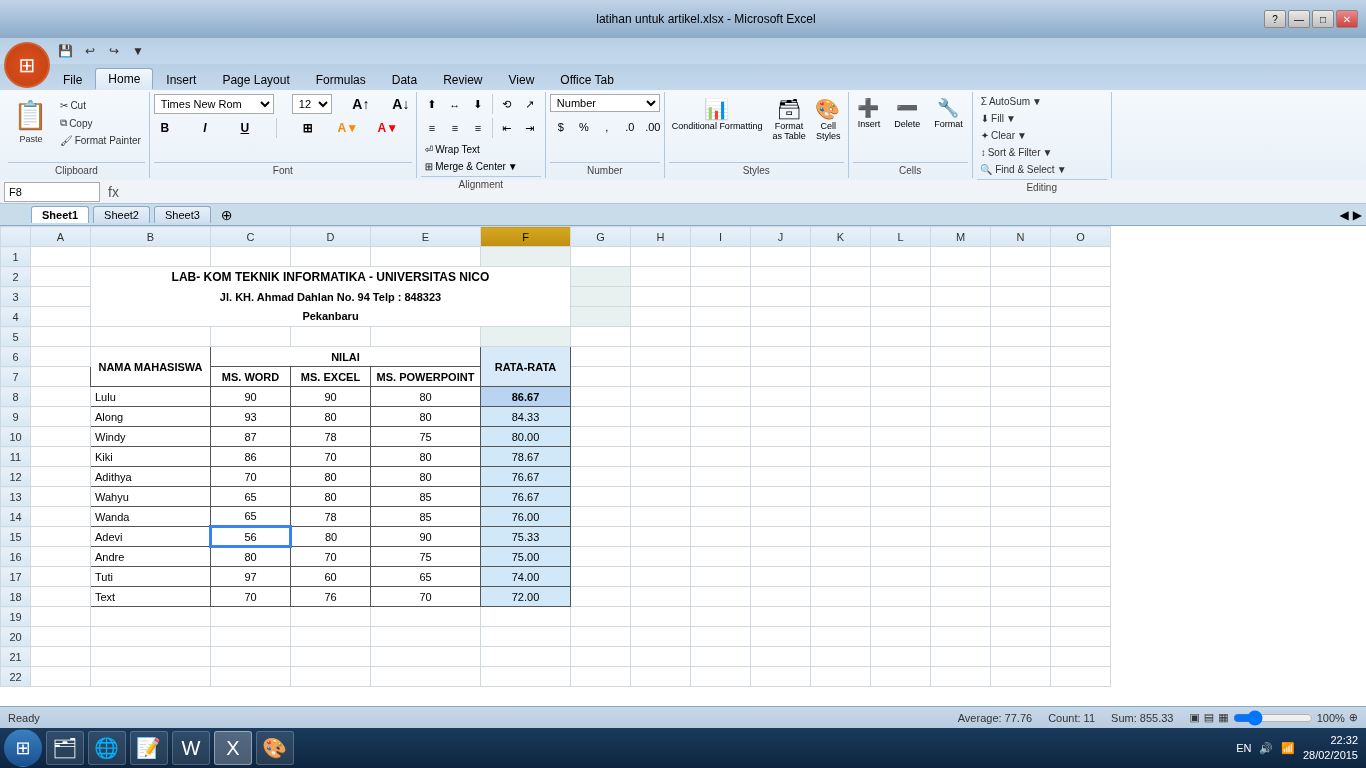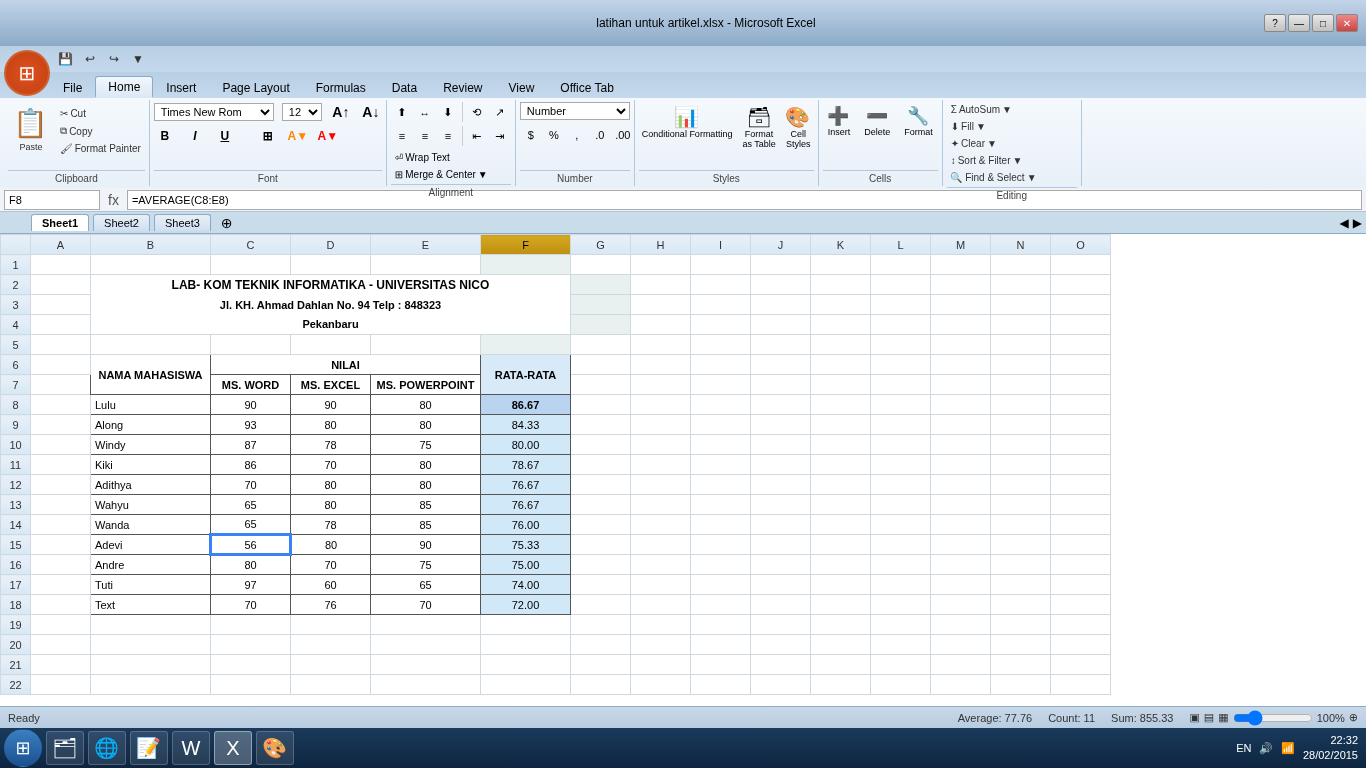--- a/index.html
+++ b/index.html
@@ -1,21 +1,21 @@
 <!DOCTYPE html>
 <html><head>
   <meta charset="utf-8">
   <style>
     * { margin: 0; padding: 0; box-sizing: border-box; }
     body { font-family: 'Segoe UI', Arial, sans-serif; font-size: 11px; background: #fff; width: 1366px; height: 768px; overflow: hidden; }
 
     
     #title-bar {
       background: linear-gradient(to bottom, #c2d4e8, #8baac8);
-      height: 46px;
+      height: 38px;
       display: flex;
       align-items: center;
       justify-content: space-between;
       padding: 0 8px;
       color: #000;
       font-size: 12px;
     }
     #title-bar .title { flex: 1; text-align: center; font-size: 12px; }
     #title-bar .win-controls { display: flex; gap: 2px; }
     #title-bar .win-btn {
@@ -110,21 +110,21 @@
       white-space: nowrap;
     }
 
     
     .clipboard-group { min-width: 80px; }
     .paste-btn { width: 46px; height: 54px; display: flex; flex-direction: column; align-items: center; justify-content: center; }
     .paste-icon { font-size: 28px; }
 
     
     .font-group { min-width: 180px; }
-    .font-row { display: flex; align-items: center; gap: 8px; margin-bottom: 2px; }
+    .font-row { display: flex; gap: 18px; margin-bottom: 2px; }
     .font-select {
       font-size: 11px; padding: 1px 2px;
       border: 1px solid #aaa;
       background: #fff;
       width: 120px;
       cursor: pointer;
     }
     .font-size-select {
       font-size: 11px; padding: 1px 2px;
       border: 1px solid #aaa;
@@ -597,21 +597,20 @@
         </div>
         <div class="ribbon-group-label">Editing</div>
       </div>
 
     </div>
   </div>
 
   <div id="formula-bar">
     <input id="cell-ref" type="text" value="F8" style="">
     <span id="formula-icon">fx</span>
-    <input id="formula-input" type="text" value="=AVERAGE(C8:E8)" style="">
   </div>
 
   <div id="sheet-tabs-bar" style="display:flex;align-items:center;background:#c8dcea;height:22px;border-bottom:1px solid #8baac8;padding:0 4px;">
     <div style="display:flex;gap:2px;align-items:flex-end;flex:1;padding-left:27px;">
       <div class="sheet-tab active">Sheet1</div>
       <div class="sheet-tab">Sheet2</div>
       <div class="sheet-tab">Sheet3</div>
       <div style="font-size:14px;cursor:pointer;padding:0 6px;">⊕</div>
     </div>
     <div style="display:flex;align-items:center;gap:4px;">

